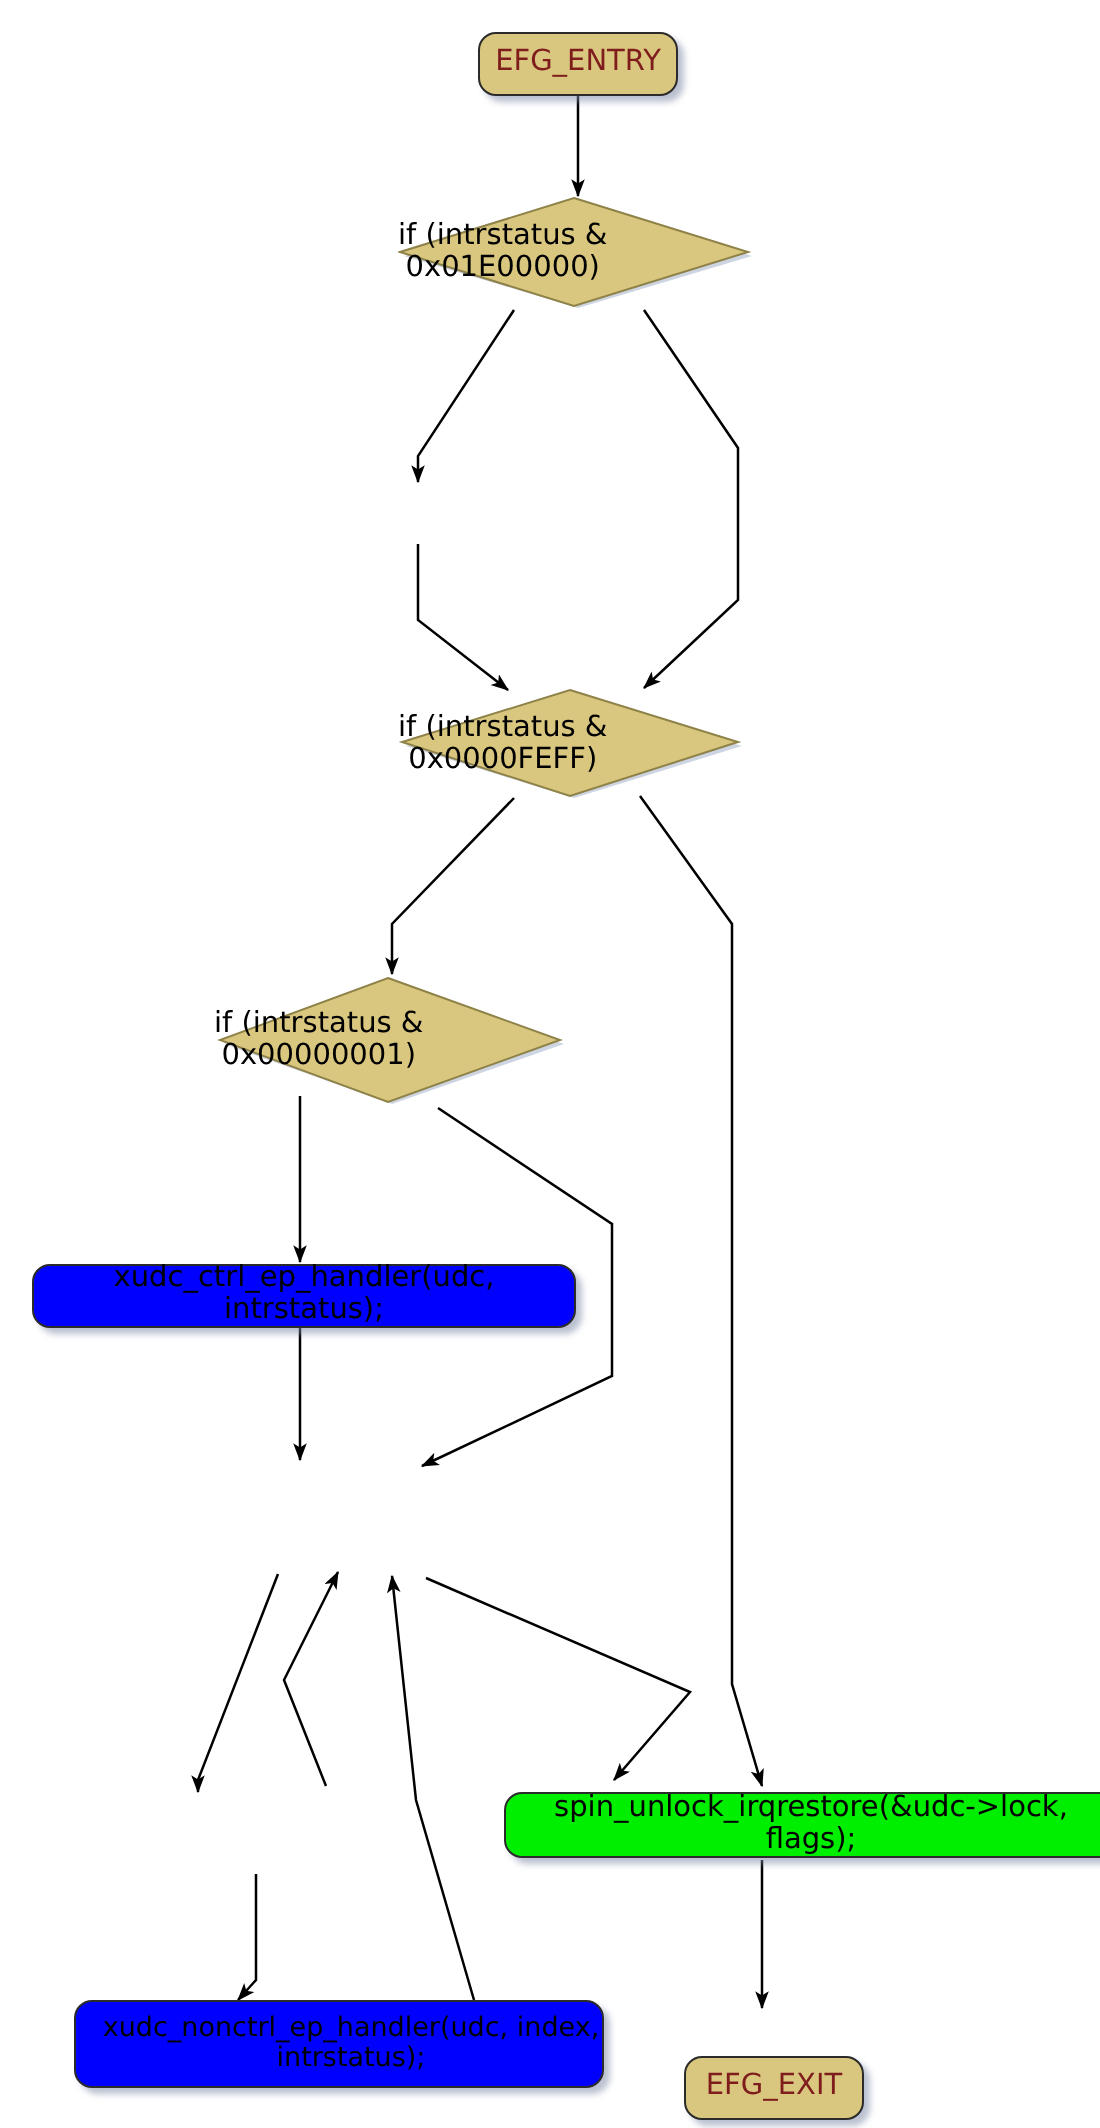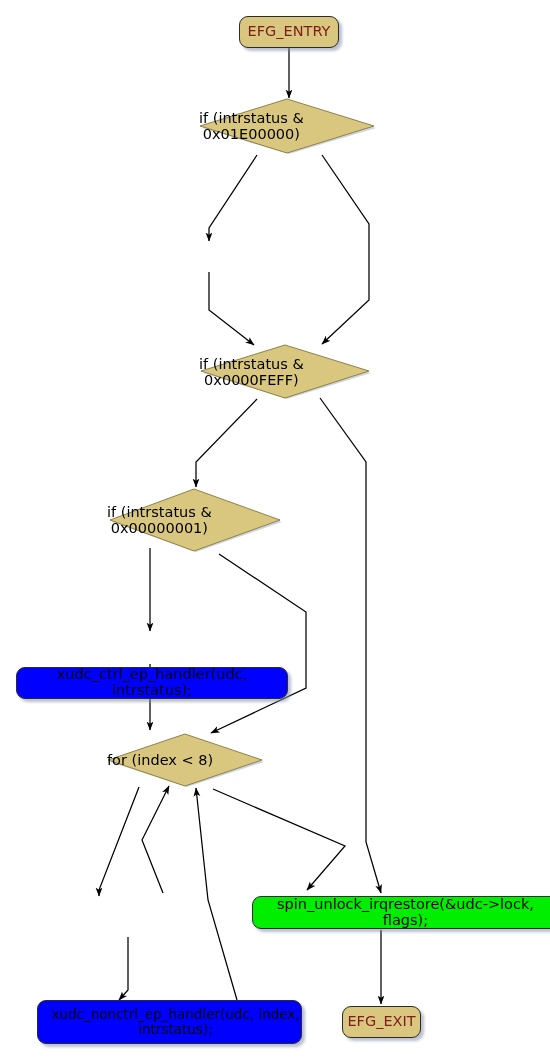--- a/index.html
+++ b/index.html
@@ -163,43 +163,34 @@
       <polygon points="87,2 173,33 87,64 3,33" fill="#d9c77f" stroke="#8e8248" stroke-width="1"></polygon>
     </svg>
     <div class="dlabel t14">
       <div>
         <div>if (intrstatus &amp;</div>
         <div>0x00000001)</div>
       </div>
     </div>
   </div>
 
-  <div class="node boxnode blue t14" style="left:16px; top:632px; width:272px; height:32px;margin-top:35px;">
+  <div class="node boxnode blue t14" style="left:16px; top:632px; width:272px; height:32px;">
     <span>xudc_ctrl_ep_handler(udc, intrstatus);</span>
   </div>
 
-  <div class="diamond" style="left:107px; top:733px; width:160px; height:56px;">
-    <svg class="dshape" viewBox="0 0 160 56" preserveAspectRatio="none">
-      <polygon points="80,4 157,29 80,54 3,29" fill="#b9c3d6" opacity="0.7"></polygon>
-      <polygon points="78,1 155,27 78,53 1,27" fill="#d9c77f" stroke="#8e8248" stroke-width="1"></polygon>
-    </svg>
-    <div class="dlabel t14">
-      <span>for (index &lt; 8)</span>
-    </div>
-  </div>
 
 
   <div class="node boxnode green t14" style="left:226px; top:896px; width:307px; height:33px;margin-left:26px;">
     <span>spin_unlock_irqrestore(&amp;udc-&gt;lock, flags);</span>
   </div>
 
   <div class="node boxnode blue t13" style="left:37px; top:1000px; width:265px; height:44px;">
     <div>
       <div>xudc_nonctrl_ep_handler(udc, index,</div>
       <div>intrstatus);</div>
     </div>
   </div>
 
-  <div class="node boxnode tan t14" style="left:342px; top:1006px; width:79px; height:32px;">
+  <div class="node boxnode tan t14" style="left:342px; top:1028px; width:90px; height:32px;">
     <span>EFG_EXIT</span>
   </div>
 
 </div>
 
 </body></html>

